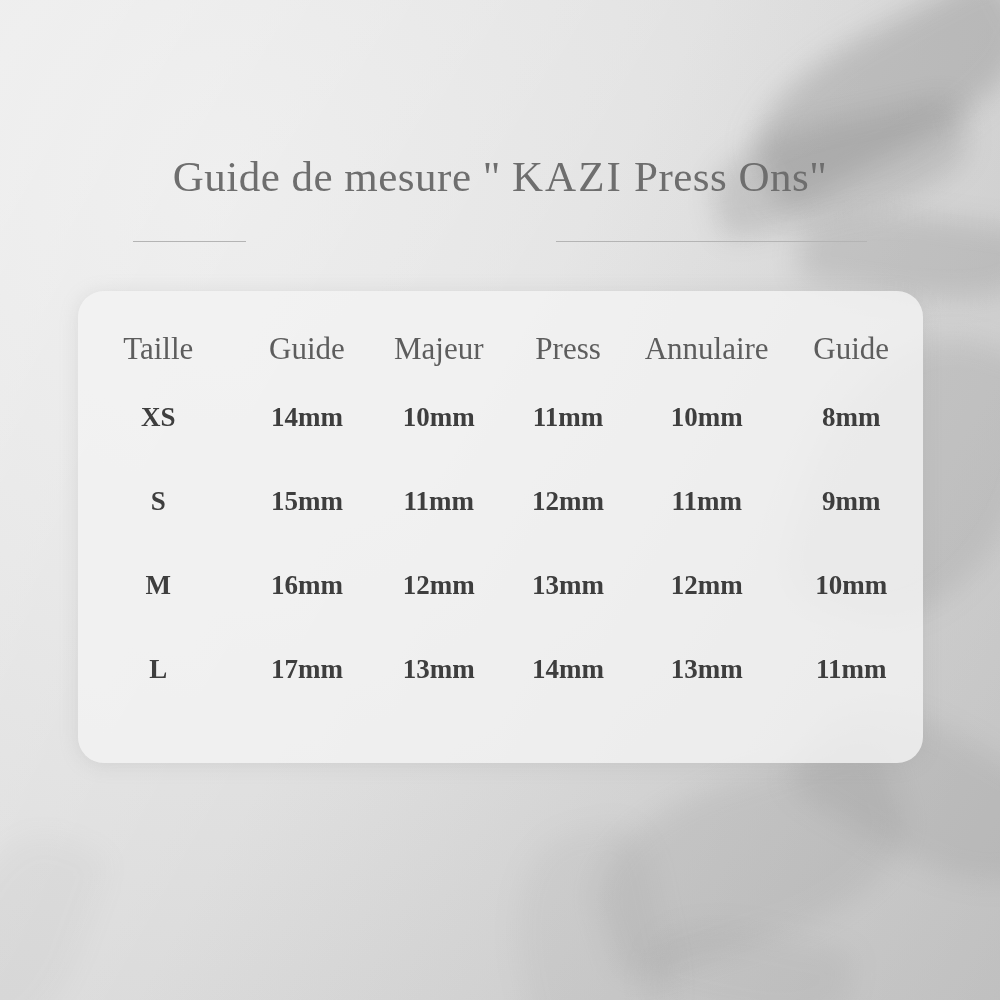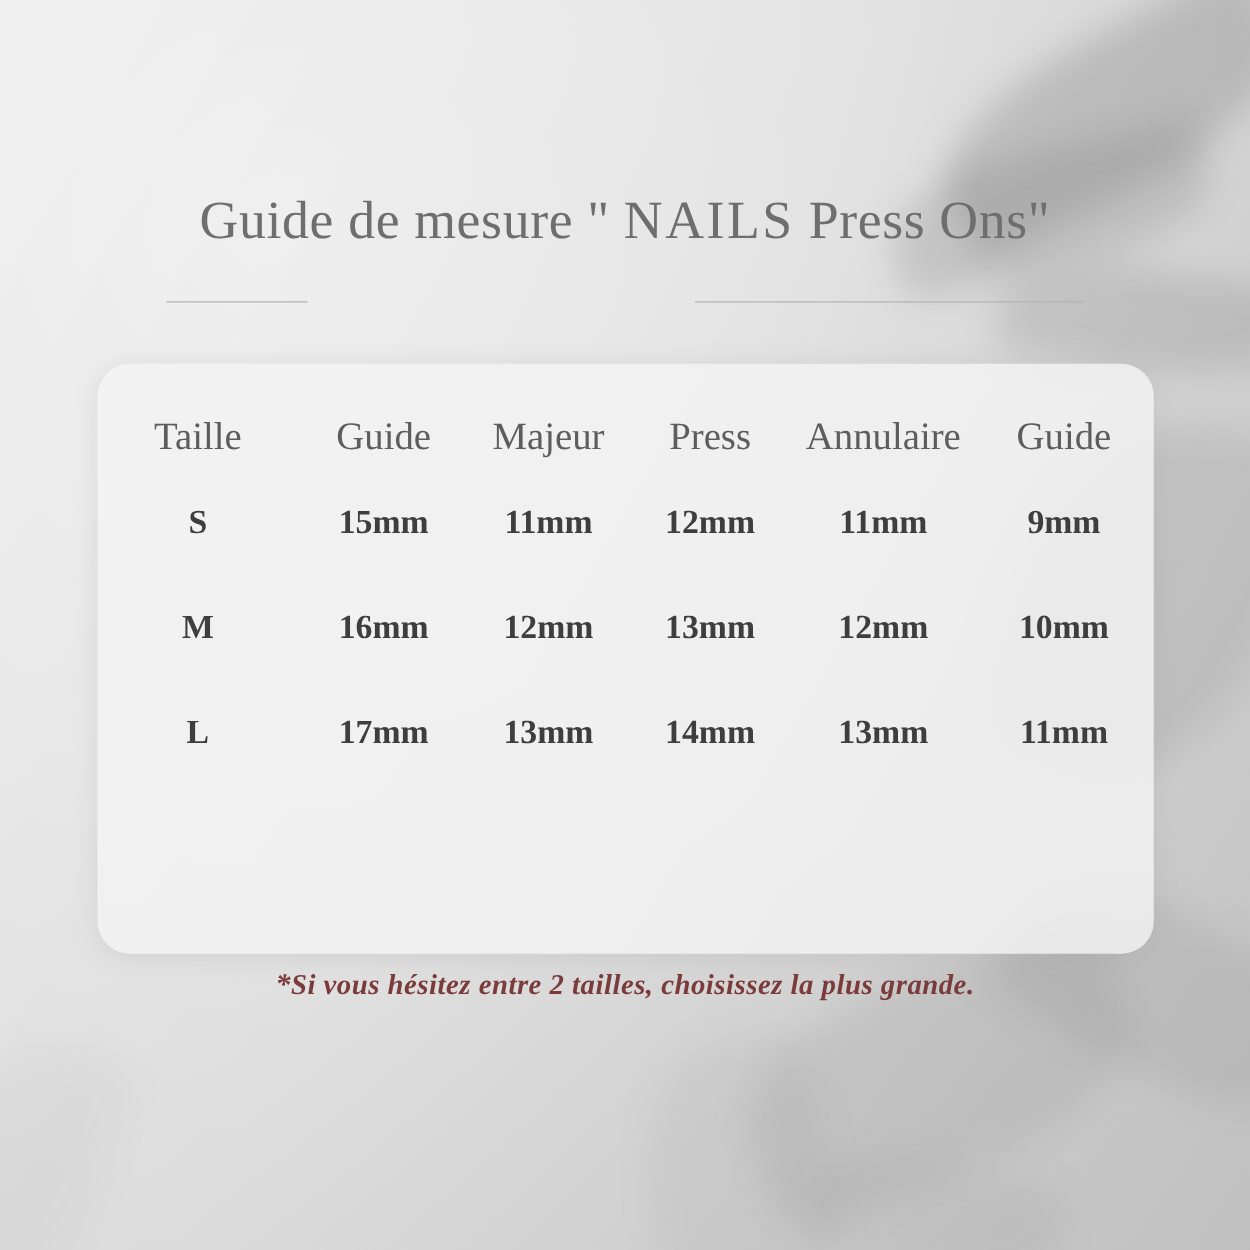--- a/index.html
+++ b/index.html
@@ -174,21 +174,21 @@
 <div class="leaf l4"></div>
 <div class="leaf l5"></div>
 <div class="leaf l6"></div>
 <div class="leaf l7"></div>
 <div class="leaf l8"></div>
 <div class="leaf l9"></div>
 
 <div class="page">
 
   <div class="heading-block">
-    <div class="title"><span>Guide de mesure " </span><span class="brand">NAILS</span><span> Press Ons"</span></div>
+    <div class="title"><span>Guide de mesure " </span><span class="brand">KAZI</span><span> Press Ons"</span></div>
 
     <div class="subtitle-wrap">
       <div class="rule left"></div>
       <div class="rule right"></div>
     </div>
   </div>
 
   <div class="card">
     <table>
       <colgroup>
@@ -204,20 +204,28 @@
           <th>Taille</th>
           <th>Guide</th>
           <th>Majeur</th>
           <th>Press</th>
           <th>Annulaire</th>
           <th>Guide</th>
         </tr>
       </thead>
       <tbody>
         <tr>
+          <td class="size-cell">XS</td>
+          <td>14mm</td>
+          <td>10mm</td>
+          <td>11mm</td>
+          <td>10mm</td>
+          <td>8mm</td>
+        </tr>
+        <tr>
           <td class="size-cell">S</td>
           <td>15mm</td>
           <td>11mm</td>
           <td>12mm</td>
           <td>11mm</td>
           <td>9mm</td>
         </tr>
         <tr>
           <td class="size-cell">M</td>
           <td>16mm</td>
@@ -231,15 +239,14 @@
           <td>17mm</td>
           <td>13mm</td>
           <td>14mm</td>
           <td>13mm</td>
           <td>11mm</td>
         </tr>
       </tbody>
     </table>
   </div>
 
-  <div class="note"><span class="star">*</span><span>Si vous hésitez entre 2 tailles, choisissez la plus grande.</span></div>
 
 </div>
 
 </body></html>

